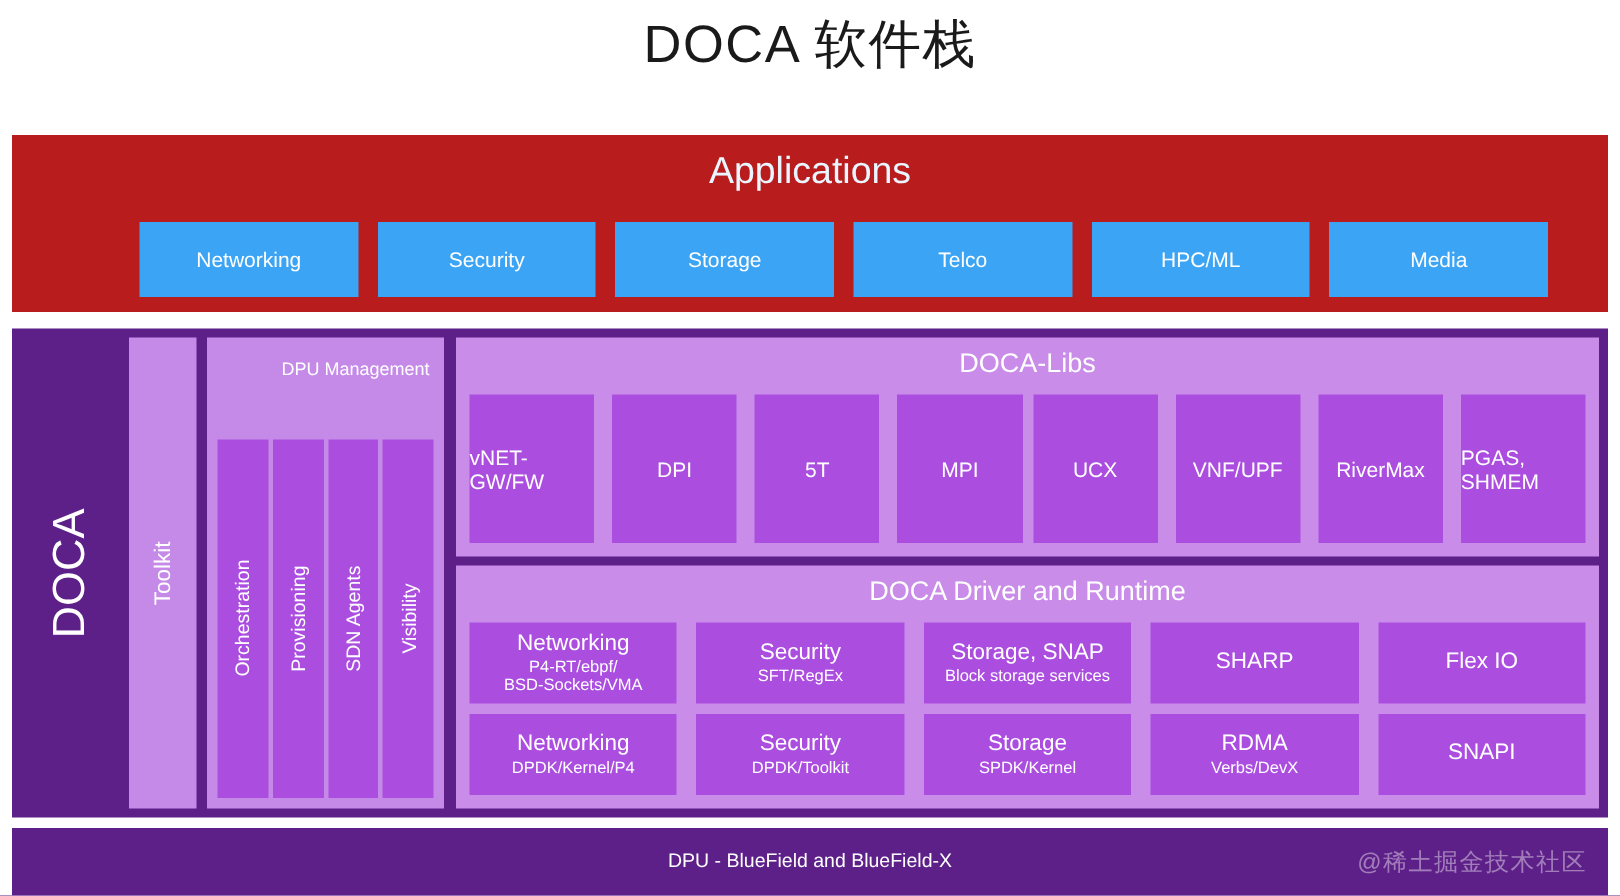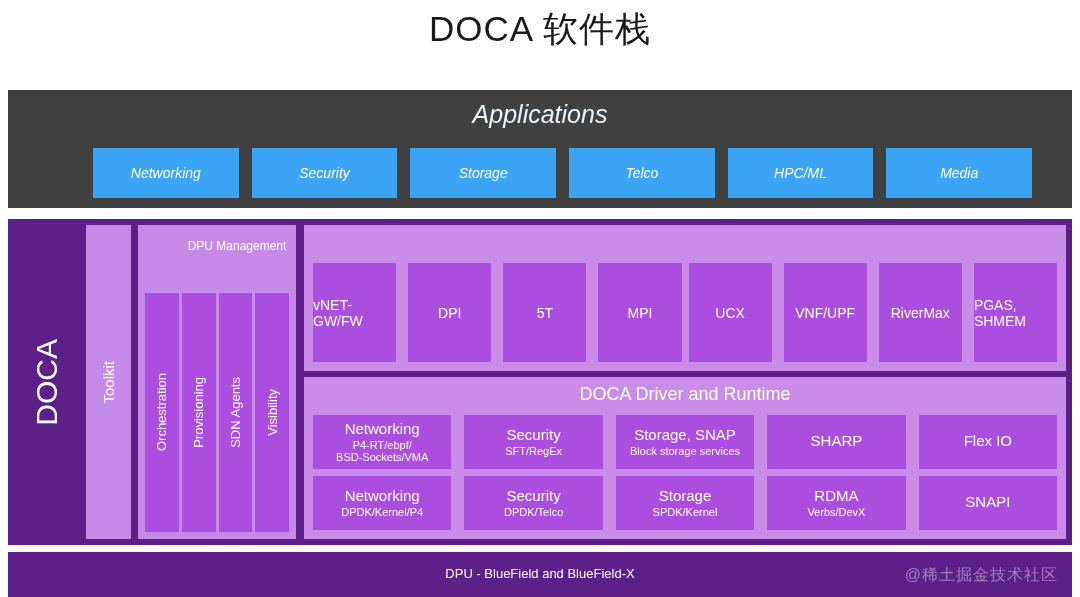--- a/index.html
+++ b/index.html
@@ -17,23 +17,22 @@
     text-align:center;
     font-size:35px;
     color:#1a1a1a;
     letter-spacing:1px;
     font-weight:400;
   }
 
   
   .apps{
     position:absolute;left:8px;top:90px;width:1064px;height:118px;
-    background:#404040;
+    background:#b91c1c;
     box-sizing:border-box;
-    font-style:italic;
   }
   .apps-title{
     position:absolute;left:0;top:10px;width:100%;
     text-align:center;color:#eaf6ff;font-size:25px;font-weight:400;
   }
   .apps-row{
     position:absolute;left:85px;top:58px;right:40px;height:50px;
     display:flex;gap:13px;
   }
   .app-box{
@@ -180,20 +179,21 @@
         <div class="dpu-col">
           <span class="vert">SDN Agents</span>
         </div>
         <div class="dpu-col">
           <span class="vert">Visibility</span>
         </div>
       </div>
     </div>
 
     <div class="libs">
+      <div class="libs-title">DOCA-Libs</div>
       <div class="libs-grid">
         <div class="libs-row">
           <div class="lib-box">vNET-GW/FW</div>
           <div class="lib-box">DPI</div>
           <div class="lib-box">5T</div>
           <div class="lib-box">MPI</div>
         </div>
         <div class="libs-row">
           <div class="lib-box">UCX</div>
           <div class="lib-box">VNF/UPF</div>
@@ -228,21 +228,21 @@
             <span class="b-sub"></span>
           </div>
         </div>
         <div class="drv-row">
           <div class="drv-box">
             <span class="b-main">Networking</span>
             <span class="b-sub">DPDK/Kernel/P4</span>
           </div>
           <div class="drv-box">
             <span class="b-main">Security</span>
-            <span class="b-sub">DPDK/Telco</span>
+            <span class="b-sub">DPDK/Toolkit</span>
           </div>
           <div class="drv-box">
             <span class="b-main">Storage</span>
             <span class="b-sub">SPDK/Kernel</span>
           </div>
           <div class="drv-box">
             <span class="b-main">RDMA</span>
             <span class="b-sub">Verbs/DevX</span>
           </div>
           <div class="drv-box">

